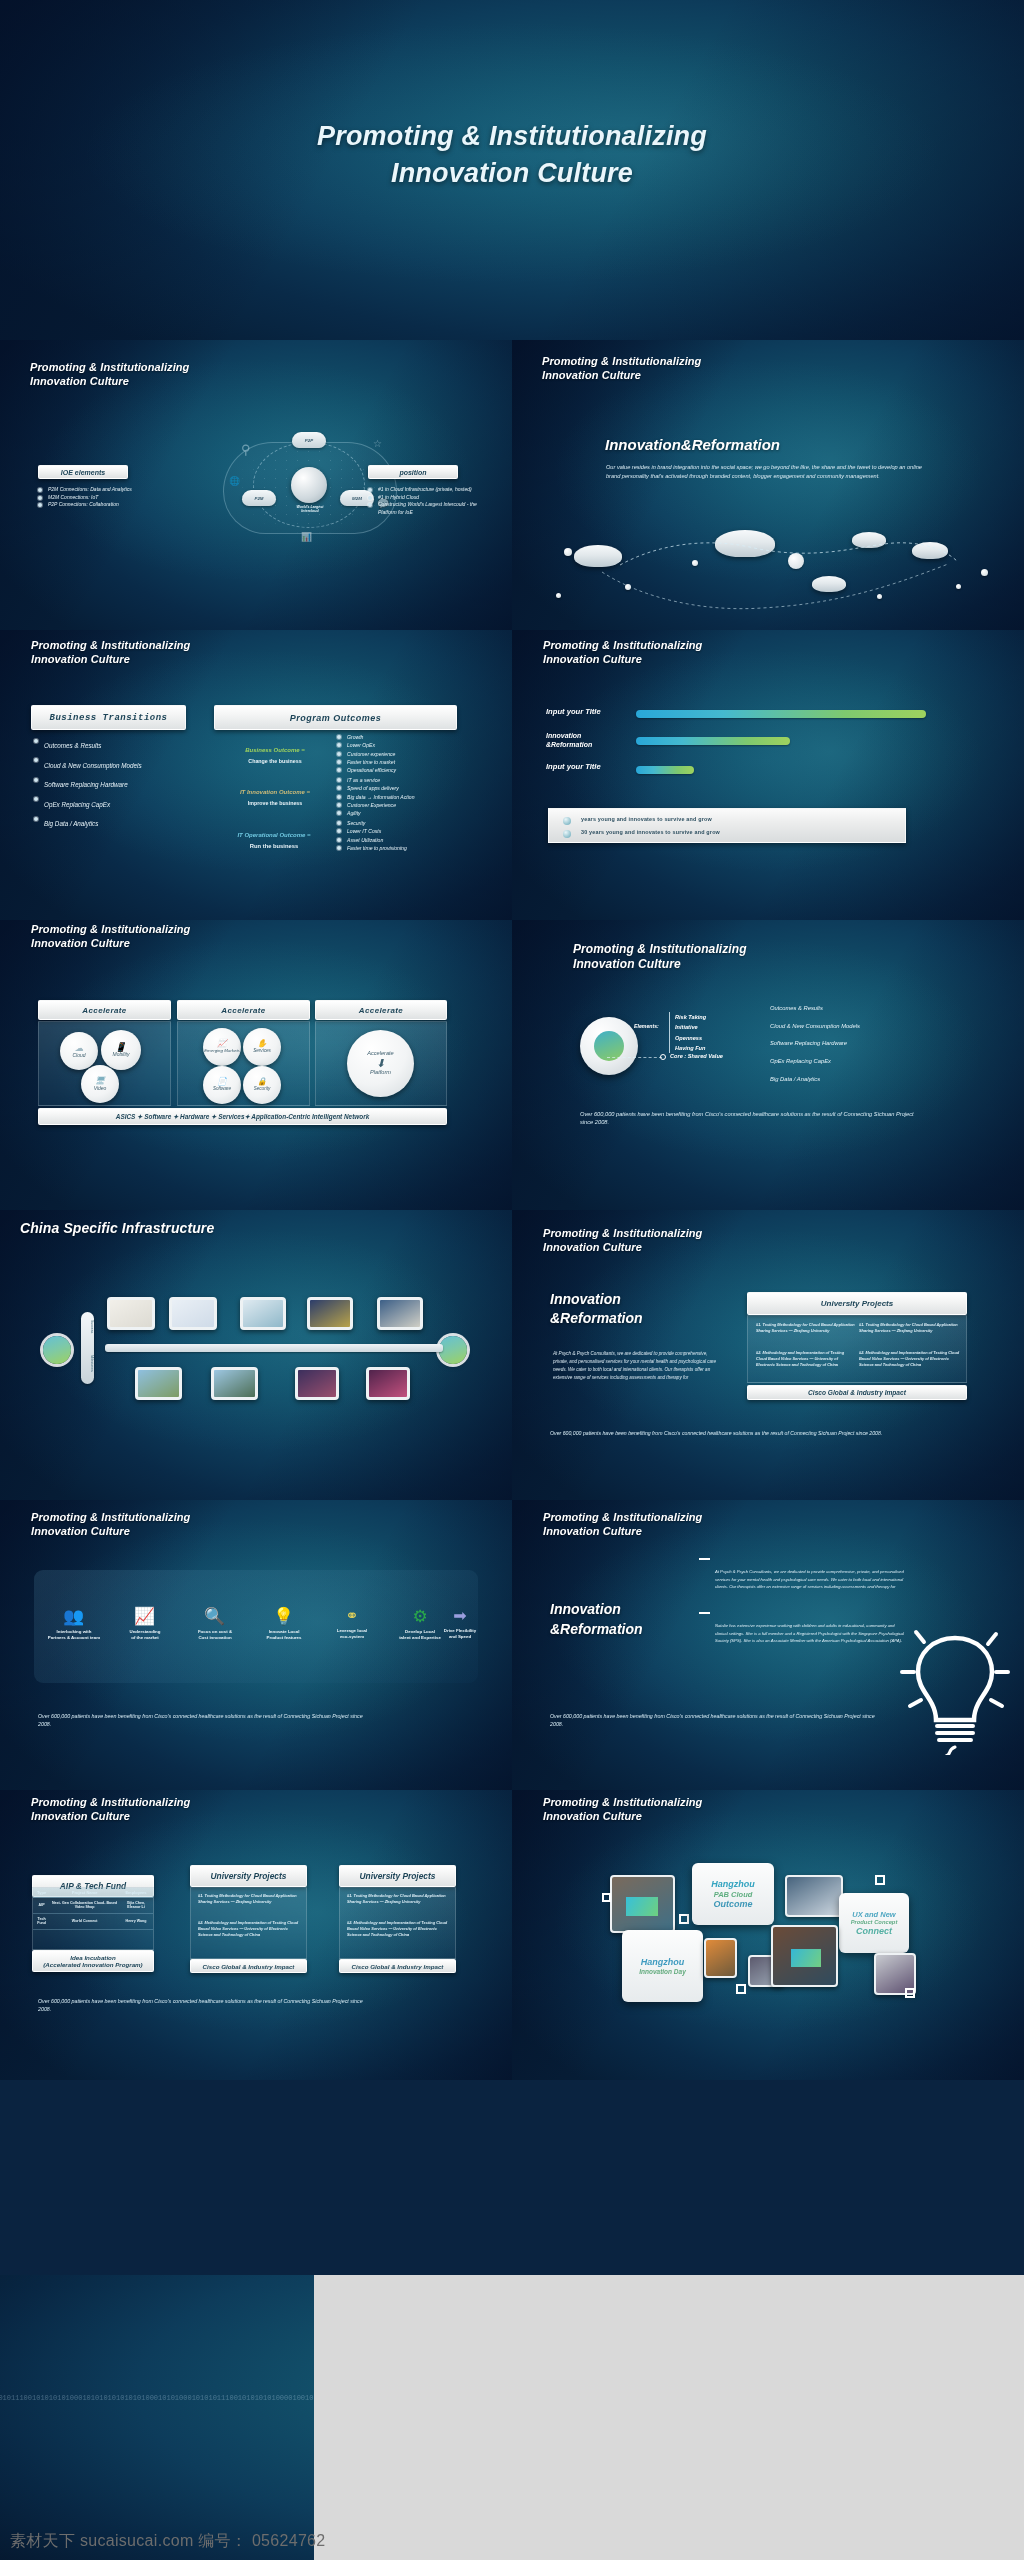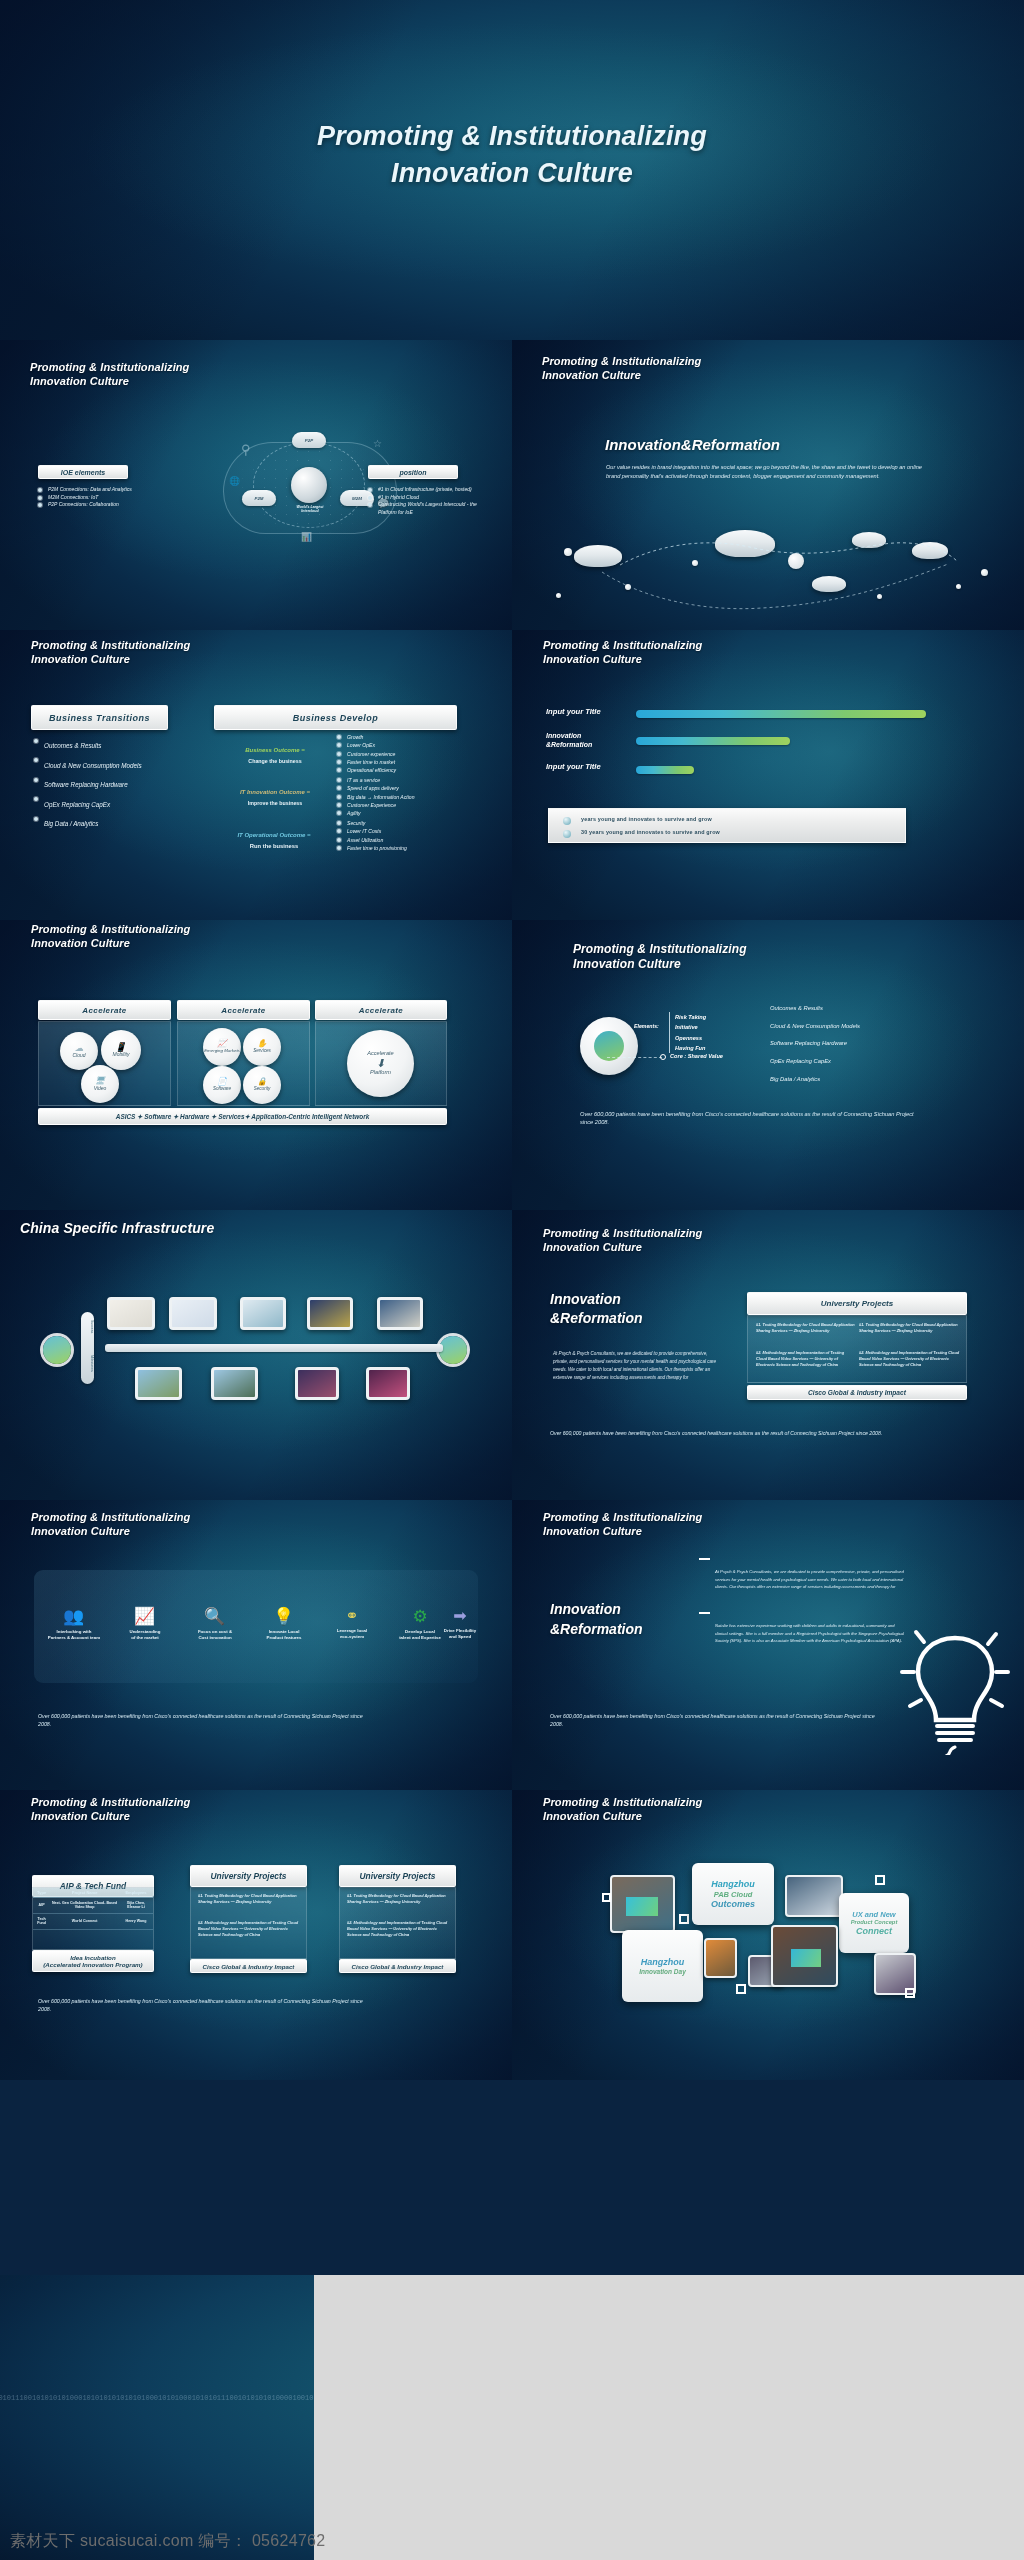--- a/index.html
+++ b/index.html
@@ -323,30 +323,30 @@
   </div>
 
   <div class="row">
 
     <div class="cell slide">
       <div class="s-title" style="left:31px;top:8px;font-size:11px;">
         <div>Promoting &amp; Institutionalizing</div>
         <div>Innovation Culture</div>
       </div>
 
-      <div class="hdrbar" style="position:absolute;left:31px;top:75px;width:137px;height:25px;font-size:9px;letter-spacing:.5px;">Business Transitions</div>
+      <div class="hdrbar" style="position:absolute;left:31px;top:75px;width:155px;height:25px;font-size:9px;letter-spacing:.5px;font-family:Liberation Mono, monospace;">Business Transitions</div>
       <ul class="bullets" style="position:absolute;left:34px;top:106px;width:180px;font-size:6.3px;line-height:3.1;">
         <li>Outcomes &amp; Results</li>
         <li>Cloud &amp; New Consumption Models</li>
         <li>Software Replacing Hardware</li>
         <li>OpEx Replacing CapEx</li>
         <li>Big Data / Analytics</li>
       </ul>
 
-      <div class="hdrbar" style="position:absolute;left:214px;top:75px;width:243px;height:25px;font-size:9px;letter-spacing:.5px;">Business Develop</div>
+      <div class="hdrbar" style="position:absolute;left:214px;top:75px;width:243px;height:25px;font-size:9px;letter-spacing:.5px;">Program Outcomes</div>
 
       <div style="position:absolute;left:230px;top:108px;width:90px;text-align:center;">
         <span style="font-style:italic;font-weight:bold;font-size:6px;color:#9ed25e;">Business Outcome =</span>
         <div style="font-size:5.3px;color:#eaf4f9;font-weight:bold;margin-top:2px;">Change the business</div>
       </div>
       <ul class="bullets" style="position:absolute;left:337px;top:103px;width:130px;font-size:5.1px;line-height:1.62;">
         <li>Growth</li>
         <li>Lower OpEx</li>
         <li>Customer experience</li>
         <li>Faster time to market</li>
@@ -695,21 +695,21 @@
 
       <div class="photo" style="left:98px;top:85px;width:65px;height:58px;background:linear-gradient(150deg,#7a6a5c,#3f6f86);border-width:2px;">
         <div style="position:absolute;left:14px;top:20px;width:32px;height:19px;background:linear-gradient(120deg,#37c0d9,#6fd07f);"></div>
       </div>
       <div class="sq" style="left:90px;top:103px;width:9px;height:9px;"></div>
       <div class="sq" style="left:167px;top:124px;width:10px;height:10px;"></div>
 
       <div class="card" style="left:180px;top:73px;width:82px;height:62px;">
         <div style="font-size:9px;color:#34a4c0;">Hangzhou</div>
         <div style="font-size:7.5px;color:#5fae80;">PAB Cloud</div>
-        <div style="font-size:9px;color:#3f98b8;">Outcomes</div>
+        <div style="font-size:9px;color:#3f98b8;">Outcome</div>
       </div>
 
       <div class="photo" style="left:273px;top:85px;width:58px;height:42px;background:linear-gradient(150deg,#46637d,#cdd7e0);border-width:2px;"></div>
       <div class="sq" style="left:363px;top:85px;width:10px;height:10px;"></div>
 
       <div class="card" style="left:327px;top:103px;width:70px;height:60px;">
         <div style="font-size:7.5px;color:#4fa7c2;">UX and New</div>
         <div style="font-size:5.8px;color:#63ad87;">Product Concept</div>
         <div style="font-size:9px;color:#55b0a4;">Connect</div>
       </div>

